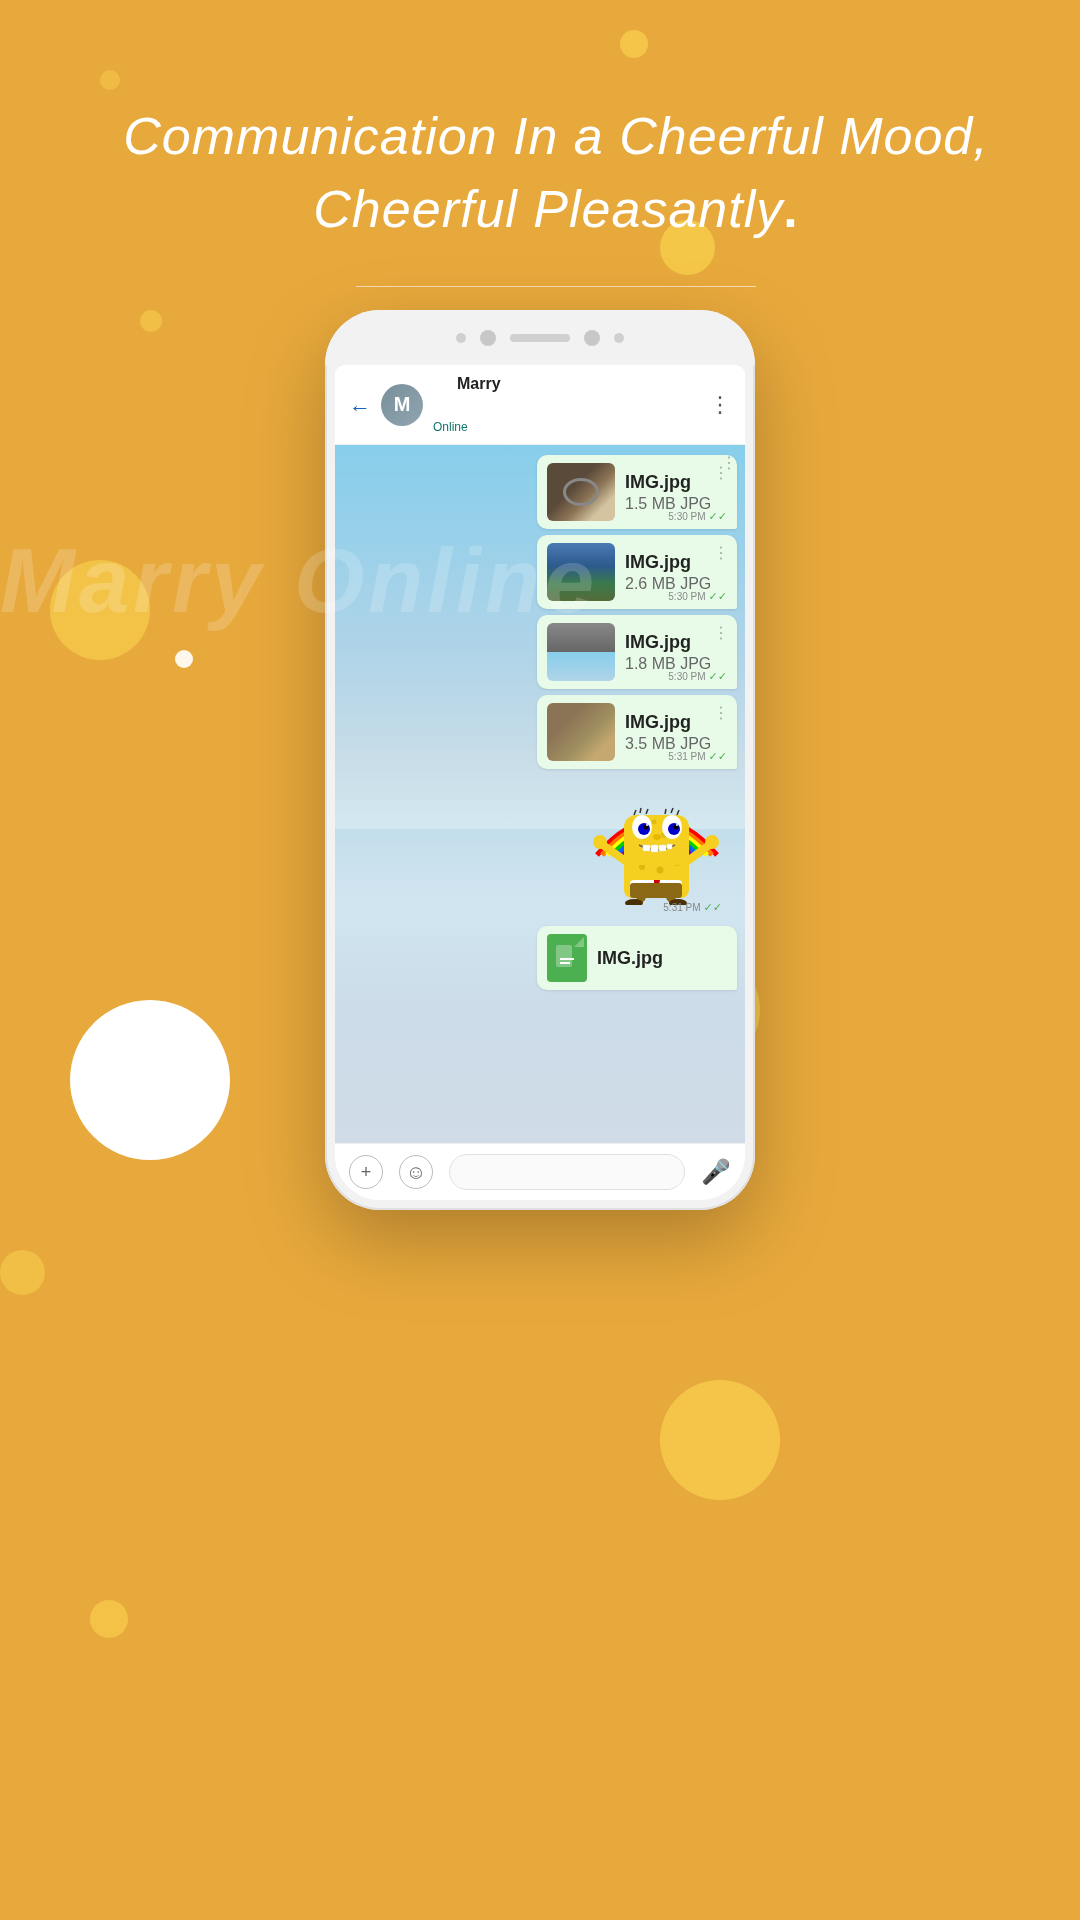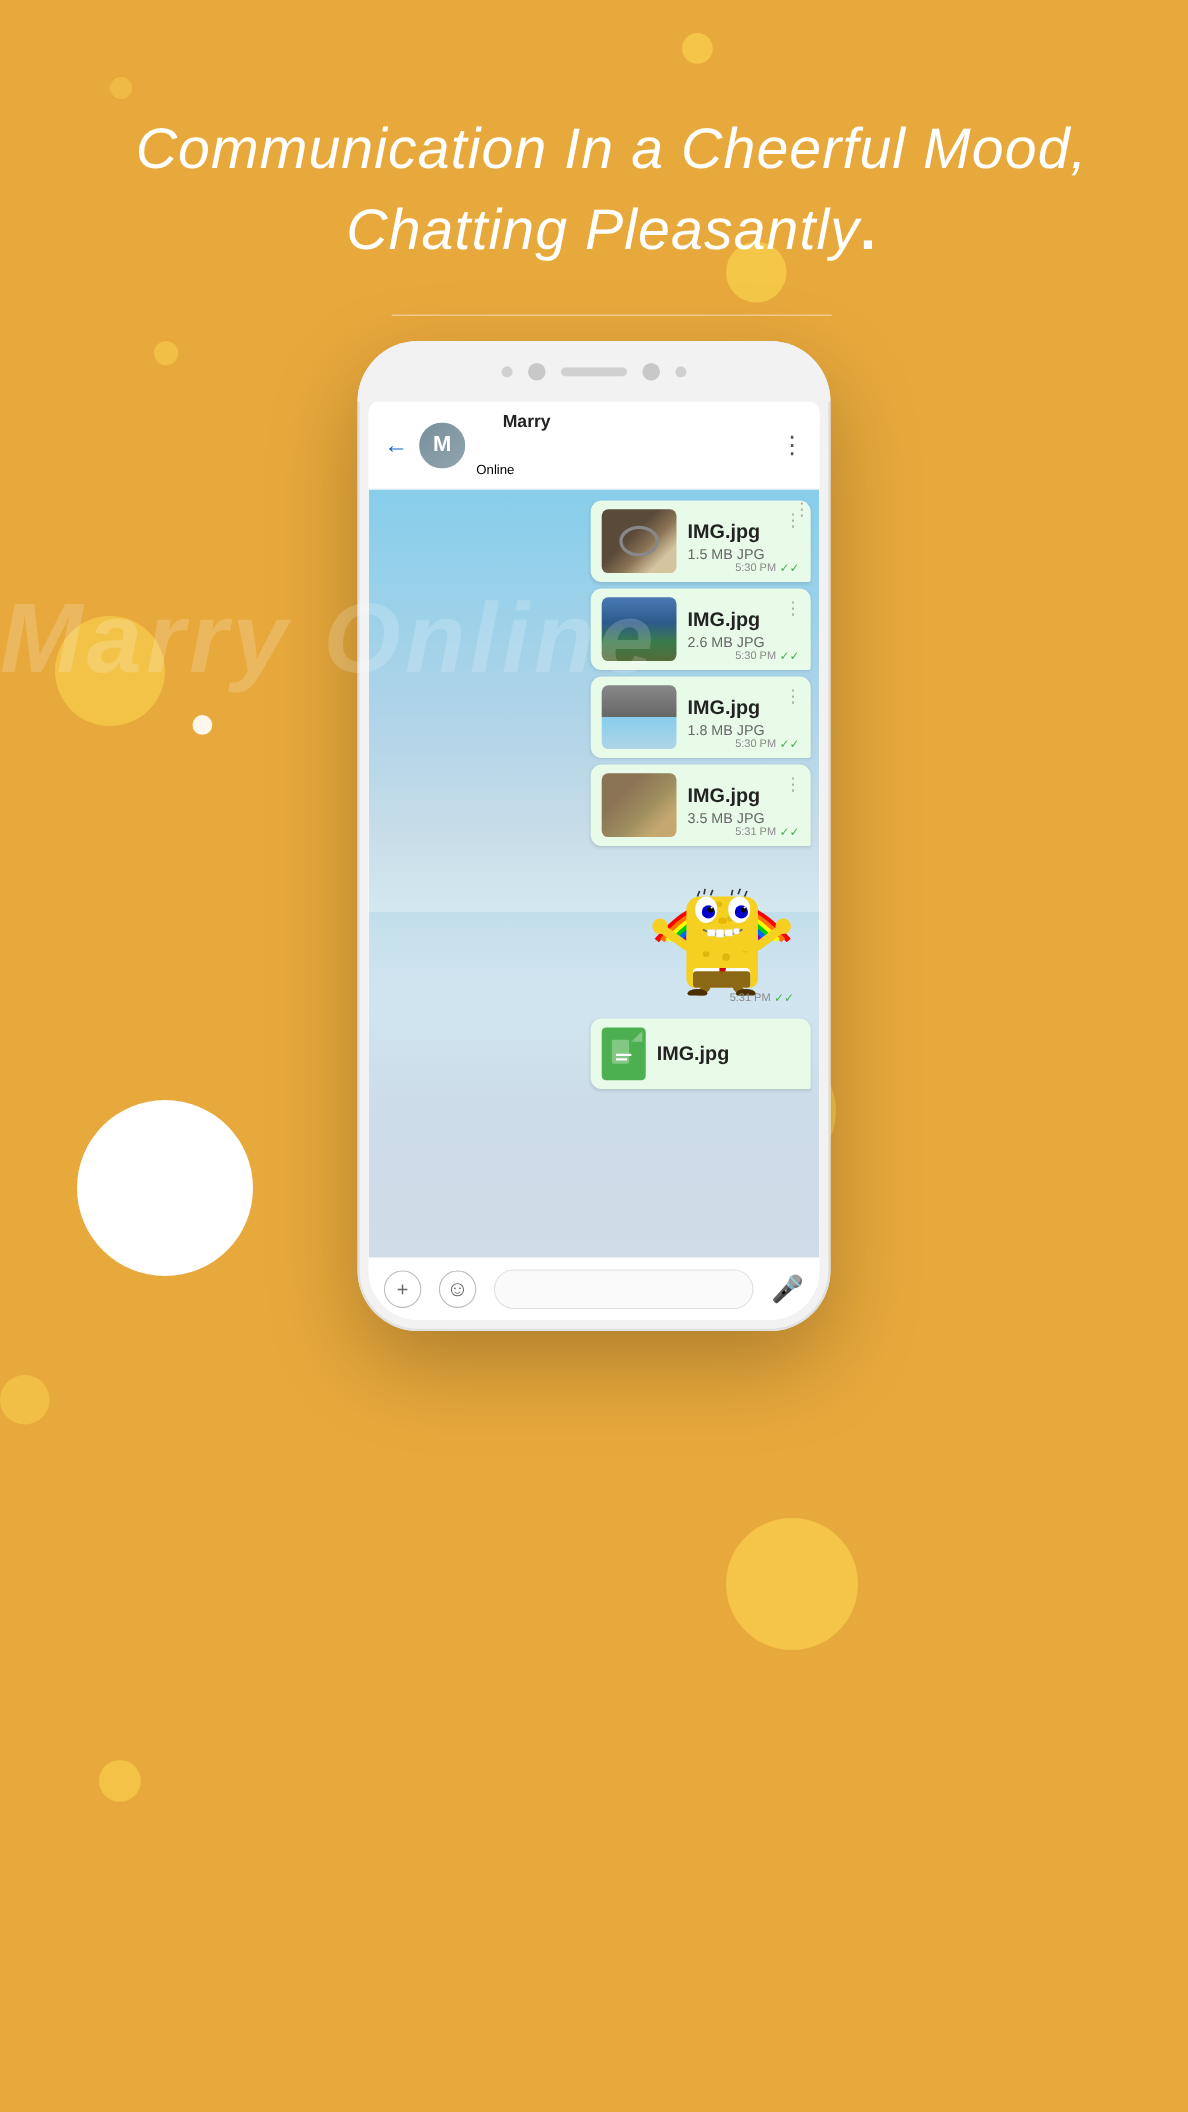--- a/index.html
+++ b/index.html
@@ -168,21 +168,21 @@
 
     .contact-name {
       font-size: 16px;
       font-weight: 600;
       color: #222;
       margin-left: 24px;
     }
 
     .contact-status {
       font-size: 12px;
-      color: #000000;
+      color: #0f766e;
       margin-top: 27px;
     }
 
     .header-menu-icon {
       color: #555;
       font-size: 22px;
       cursor: pointer;
     }
 
     
@@ -292,21 +292,21 @@
       flex: 1;
     }
 
     .msg-filename {
       font-size: 18px;
       font-weight: 600;
       color: #222;
     }
 
     .msg-filesize {
-      font-size: 13px;
+      font-size: 16px;
       color: #666;
       margin-top: 2px;
     }
 
     .msg-time-row {
       position: absolute;
       bottom: 6px;
       right: 10px;
       display: flex;
       align-items: center;
@@ -456,21 +456,21 @@
 <div class="deco-circle" style="width:45px;height:45px;top:1250px;left:0px;background:#F5C84A;opacity:0.7;"></div>
 <div class="deco-circle" style="width:120px;height:120px;top:1380px;left:660px;background:#F5C84A;opacity:0.9;"></div>
 <div class="deco-circle" style="width:38px;height:38px;top:1600px;left:90px;background:#F5C84A;opacity:0.8;"></div>
 <div class="deco-circle" style="width:20px;height:20px;top:70px;left:100px;background:#F5C84A;opacity:0.6;"></div>
 <div class="deco-circle" style="width:14px;height:14px;top:460px;left:508px;background:#fff;opacity:0.85;"></div>
 <div class="deco-circle" style="width:12px;height:12px;top:340px;left:370px;background:#fff;opacity:0.8;"></div>
 
 <div class="header-section">
   <div class="header-title">
     <span>Communication In a Cheerful Mood,</span><br>
-    <span>Chatting Pleasantly</span><span class="dot">.</span>
+    <span>Cheerful Pleasantly</span><span class="dot">.</span>
   </div>
   <div class="header-divider"></div>
 </div>
 
 <div class="marry-online-title">
   <span>Marry Online</span>
 </div>
 
 <div class="phone-wrapper">
   <div class="phone-outer">

